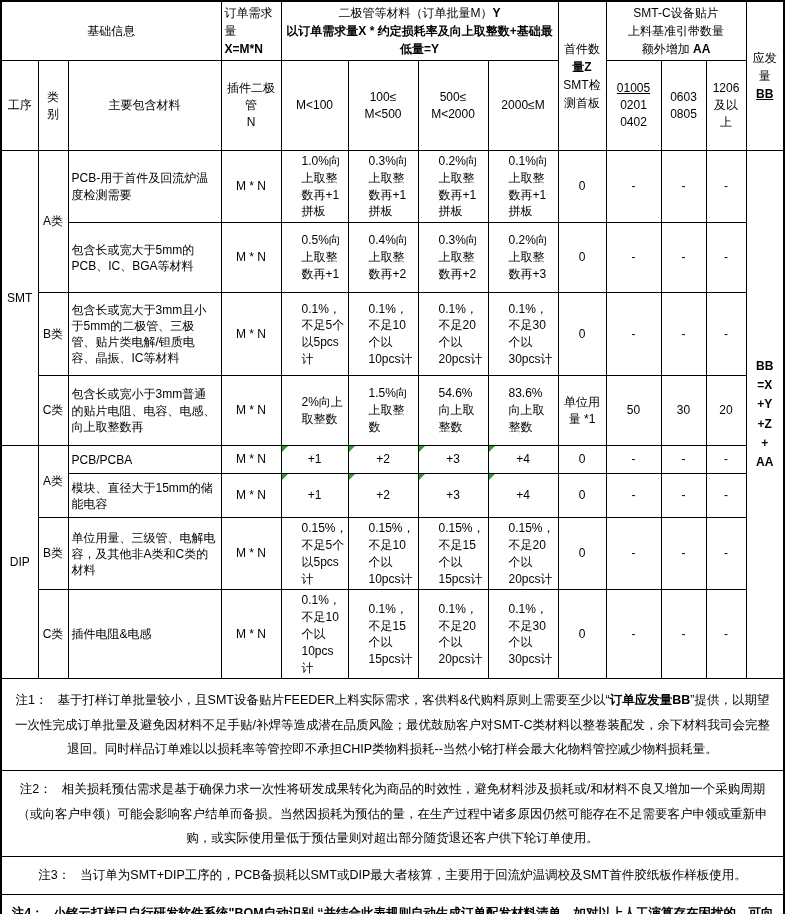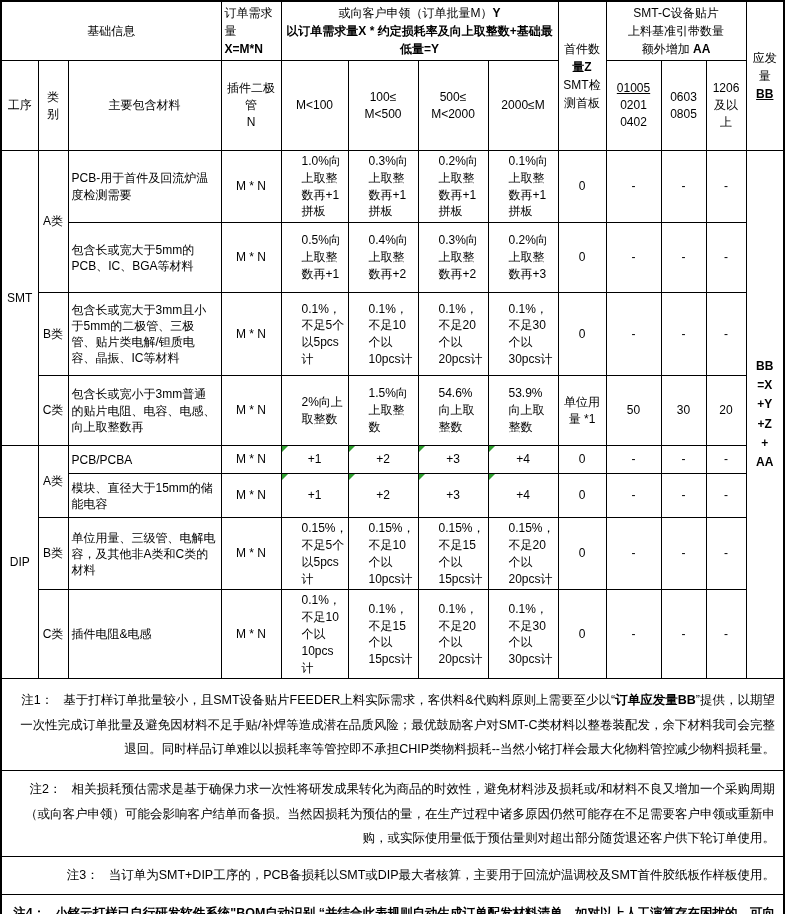--- a/index.html
+++ b/index.html
@@ -14,21 +14,21 @@
   .b{font-weight:bold;}
   .u{text-decoration:underline;text-align:center;}
   .hdr{line-height:1.5;}
   .mat{text-align:left;line-height:1.35;margin-top:13px;}
   .formula{font-weight:bold;white-space:pre-line;line-height:1.6;}
   
   .cmt{position:relative;}
   .cmt::before{content:"";position:absolute;top:0;left:0;width:0;height:0;
     border-top:6px solid #2f9e2f;border-right:6px solid transparent;}
   
-  .note-cell{text-align:right;font-size:12.5px;line-height:1.95;padding:6px 8px;
+  .note-cell{text-align:center;font-size:12.5px;line-height:1.95;padding:6px 8px;
     border-left:none;border-right:none;}
   .note-sep{border-bottom:1px dotted #444;}
   .note-label{margin-right:10px;}
   .note4{font-weight:bold;}
 </style>
 </head>
 <body>
 
 <div class="sheet">
 <table>
@@ -46,21 +46,21 @@
         <col style="width:45px">
         <col style="width:40px">
     <col style="width:38px">
   </colgroup>
 
   <tbody>
         <tr style="height:59px">
     <td colspan="3" class="hdr">基础信息</td>
     <td class="hdr left"><span class="pre">订单需求
 量</span><br><span class="b">X=M*N</span></td>
-    <td colspan="4" class="hdr"><span>或向客户申领（订单批量M）</span><span class="b">Y</span><br><span class="b">以订单需求量X * 约定损耗率及向上取整数+基础最低量=Y</span></td>
+    <td colspan="4" class="hdr"><span>二极管等材料（订单批量M）</span><span class="b">Y</span><br><span class="b">以订单需求量X * 约定损耗率及向上取整数+基础最低量=Y</span></td>
     <td rowspan="2" class="hdr"><span class="pre">首件数
 </span><span class="b">量Z</span><br><span class="pre">SMT检
 测首板</span></td>
     <td colspan="3" class="hdr"><span class="pre">SMT-C设备贴片
 上料基准引带数量
 额外增加 </span><span class="b">AA</span></td>
     <td rowspan="2" class="hdr"><span class="pre">应发
 量
 </span><span class="b u">BB</span></td>
   </tr>
@@ -133,21 +133,21 @@
     <td>-</td>
   </tr>
 
   <tr style="height:70px">
     <td>C类</td>
     <td class="mat">包含长或宽小于3mm普通的贴片电阻、电容、电感、向上取整数再</td>
     <td>M * N</td>
     <td class="loss">2%向上取整数</td>
     <td class="loss">1.5%向上取整数</td>
     <td class="loss">54.6%向上取整数</td>
-    <td class="loss">53.9%向上取整数</td>
+    <td class="loss">83.6%向上取整数</td>
     <td>单位用量 *1</td>
     <td>50</td>
     <td>30</td>
     <td>20</td>
   </tr>
 
   <tr style="height:28px">
     <td rowspan="4">DIP</td>
     <td rowspan="2">A类</td>
     <td class="mat">PCB/PCBA</td>

